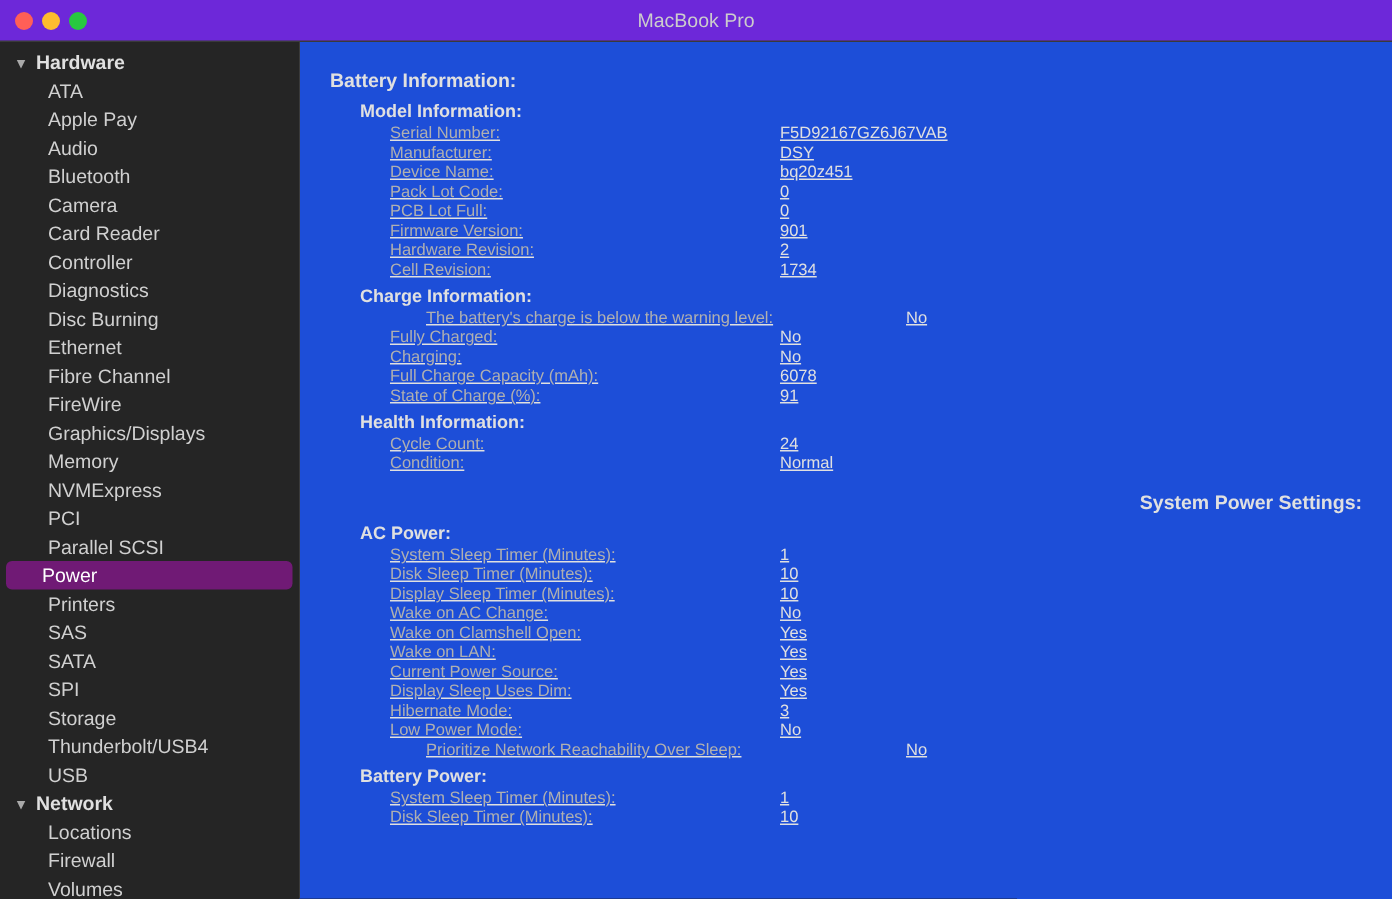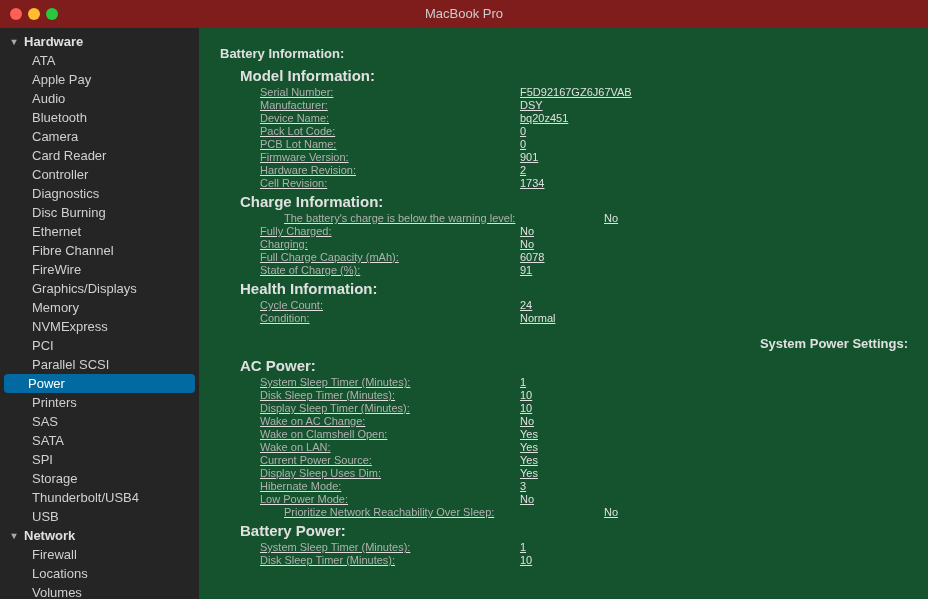--- a/index.html
+++ b/index.html
@@ -11,21 +11,21 @@
       font-size: 13px;
       color: #e0e0e0;
       overflow: hidden;
       display: flex;
       flex-direction: column;
     }
 
     
     .title-bar {
       height: 28px;
-      background: #7f1d1d;
+      background: #6d28d9;
       display: flex;
       align-items: center;
       justify-content: center;
       position: relative;
       flex-shrink: 0;
       border-bottom: 1px solid #3a3a3a;
     }
     .title-bar-title {
       font-size: 13px;
       color: #cccccc;
@@ -88,31 +88,31 @@
     }
 
     .sidebar-item {
       padding: 2px 8px 2px 32px;
       font-size: 13px;
       color: #d0d0d0;
       cursor: pointer;
       white-space: nowrap;
     }
     .sidebar-item.active {
-      background: #0369a1;
+      background: #701a75;
       color: #ffffff;
       border-radius: 4px;
       margin: 0 4px;
       padding: 2px 8px 2px 24px;
     }
 
     
     .detail-pane {
       flex: 1;
-      background: #14532d;
+      background: #1d4ed8;
       overflow-y: auto;
       padding: 16px 20px;
     }
     .detail-pane::-webkit-scrollbar { width: 6px; }
     .detail-pane::-webkit-scrollbar-track { background: #1e1e1e; }
     .detail-pane::-webkit-scrollbar-thumb { background: #555; border-radius: 3px; }
 
     .section-header {
       font-size: 13px;
       font-weight: 700;
@@ -134,21 +134,21 @@
       color: #b0b0b0;
       min-width: 260px;
       flex-shrink: 0;
     }
     .info-label.wide { min-width: 320px; margin-left: 24px; }
     .info-value {
       color: #e0e0e0;
     }
 
     .sub-section-header {
-      font-size: 15px;
+      font-size: 12px;
       font-weight: 600;
       color: #e0e0e0;
       margin-top: 4px;
       margin-bottom: 2px;
       padding-left: 20px;
     }
   </style>
 </head>
 <body>
 
@@ -192,22 +192,22 @@
     <div class="sidebar-item">SATA</div>
     <div class="sidebar-item">SPI</div>
     <div class="sidebar-item">Storage</div>
     <div class="sidebar-item">Thunderbolt/USB4</div>
     <div class="sidebar-item">USB</div>
 
     <div class="sidebar-group-header">
       <span class="chevron">▾</span>
       <span>Network</span>
     </div>
+    <div class="sidebar-item">Locations</div>
     <div class="sidebar-item">Firewall</div>
-    <div class="sidebar-item">Locations</div>
     <div class="sidebar-item">Volumes</div>
 
   </div>
 
   <div class="detail-pane">
 
     <div class="section-header">Battery Information:</div>
 
     <div class="sub-section-header">Model Information:</div>
     <div class="info-row indent2">
@@ -220,21 +220,21 @@
     </div>
     <div class="info-row indent2">
       <span class="info-label">Device Name:</span>
       <span class="info-value">bq20z451</span>
     </div>
     <div class="info-row indent2">
       <span class="info-label">Pack Lot Code:</span>
       <span class="info-value">0</span>
     </div>
     <div class="info-row indent2">
-      <span class="info-label">PCB Lot Name:</span>
+      <span class="info-label">PCB Lot Full:</span>
       <span class="info-value">0</span>
     </div>
     <div class="info-row indent2">
       <span class="info-label">Firmware Version:</span>
       <span class="info-value">901</span>
     </div>
     <div class="info-row indent2">
       <span class="info-label">Hardware Revision:</span>
       <span class="info-value">2</span>
     </div>

